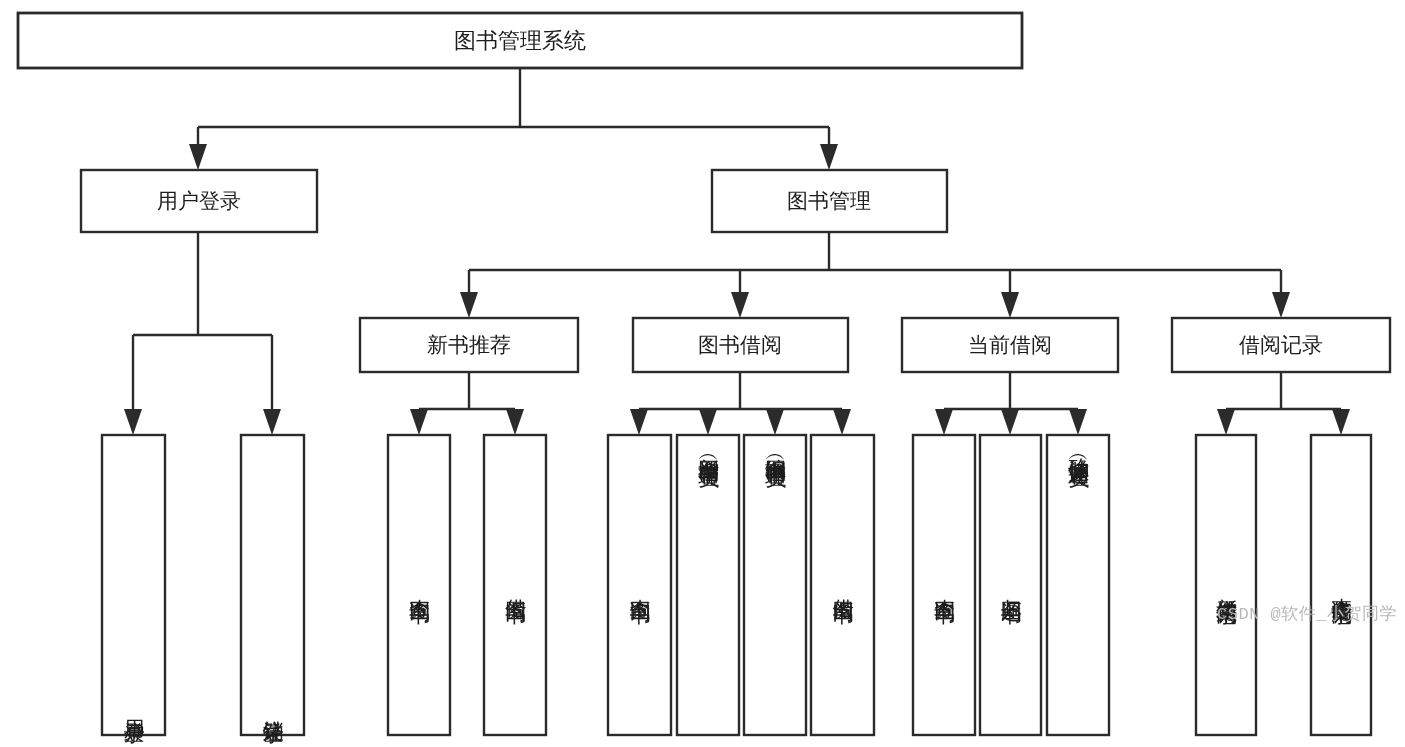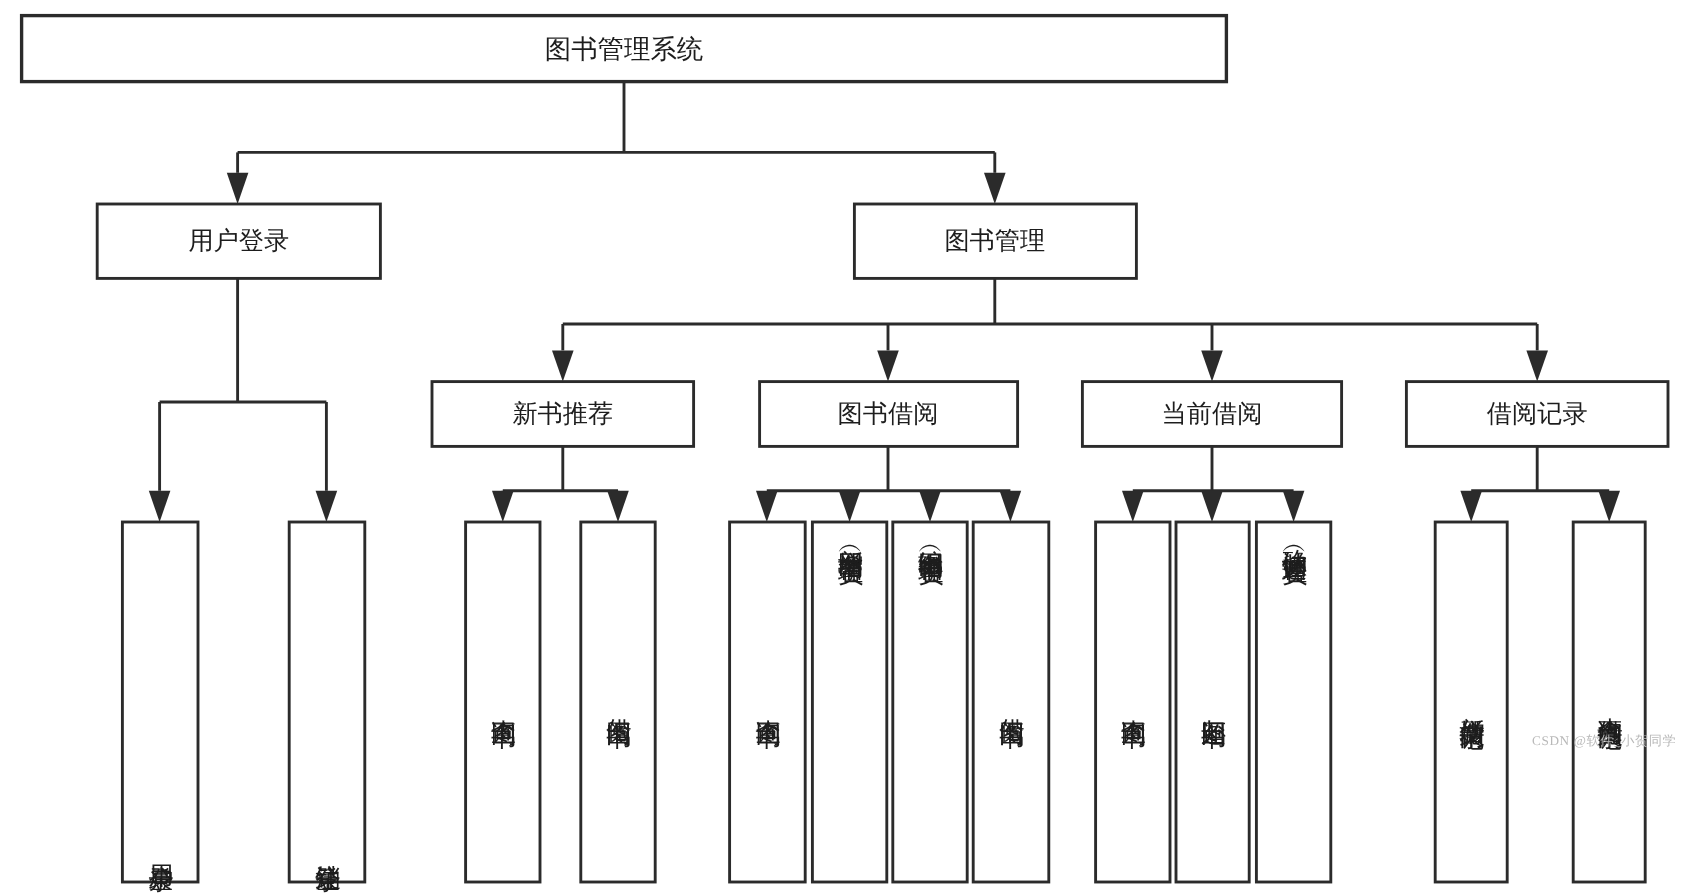--- a/index.html
+++ b/index.html
@@ -70,22 +70,22 @@
     font-size: 21px;
     line-height: 1.12;
     letter-spacing: 1.5px;
     color: #1d1d1d;
     white-space: nowrap;
   }
   .watermark {
     position: absolute;
     right: 8px;
     bottom: 4px;
-    font-family: Liberation Serif, serif;
-    font-size: 11px;
+    font-family: Liberation Mono, monospace;
+    font-size: 17px;
     color: #b9b9b9;
     letter-spacing: 0.5px;
     white-space: nowrap;
   }
 </style>
 </head>
 <body>
 
 <div id="diagram-root">
 

